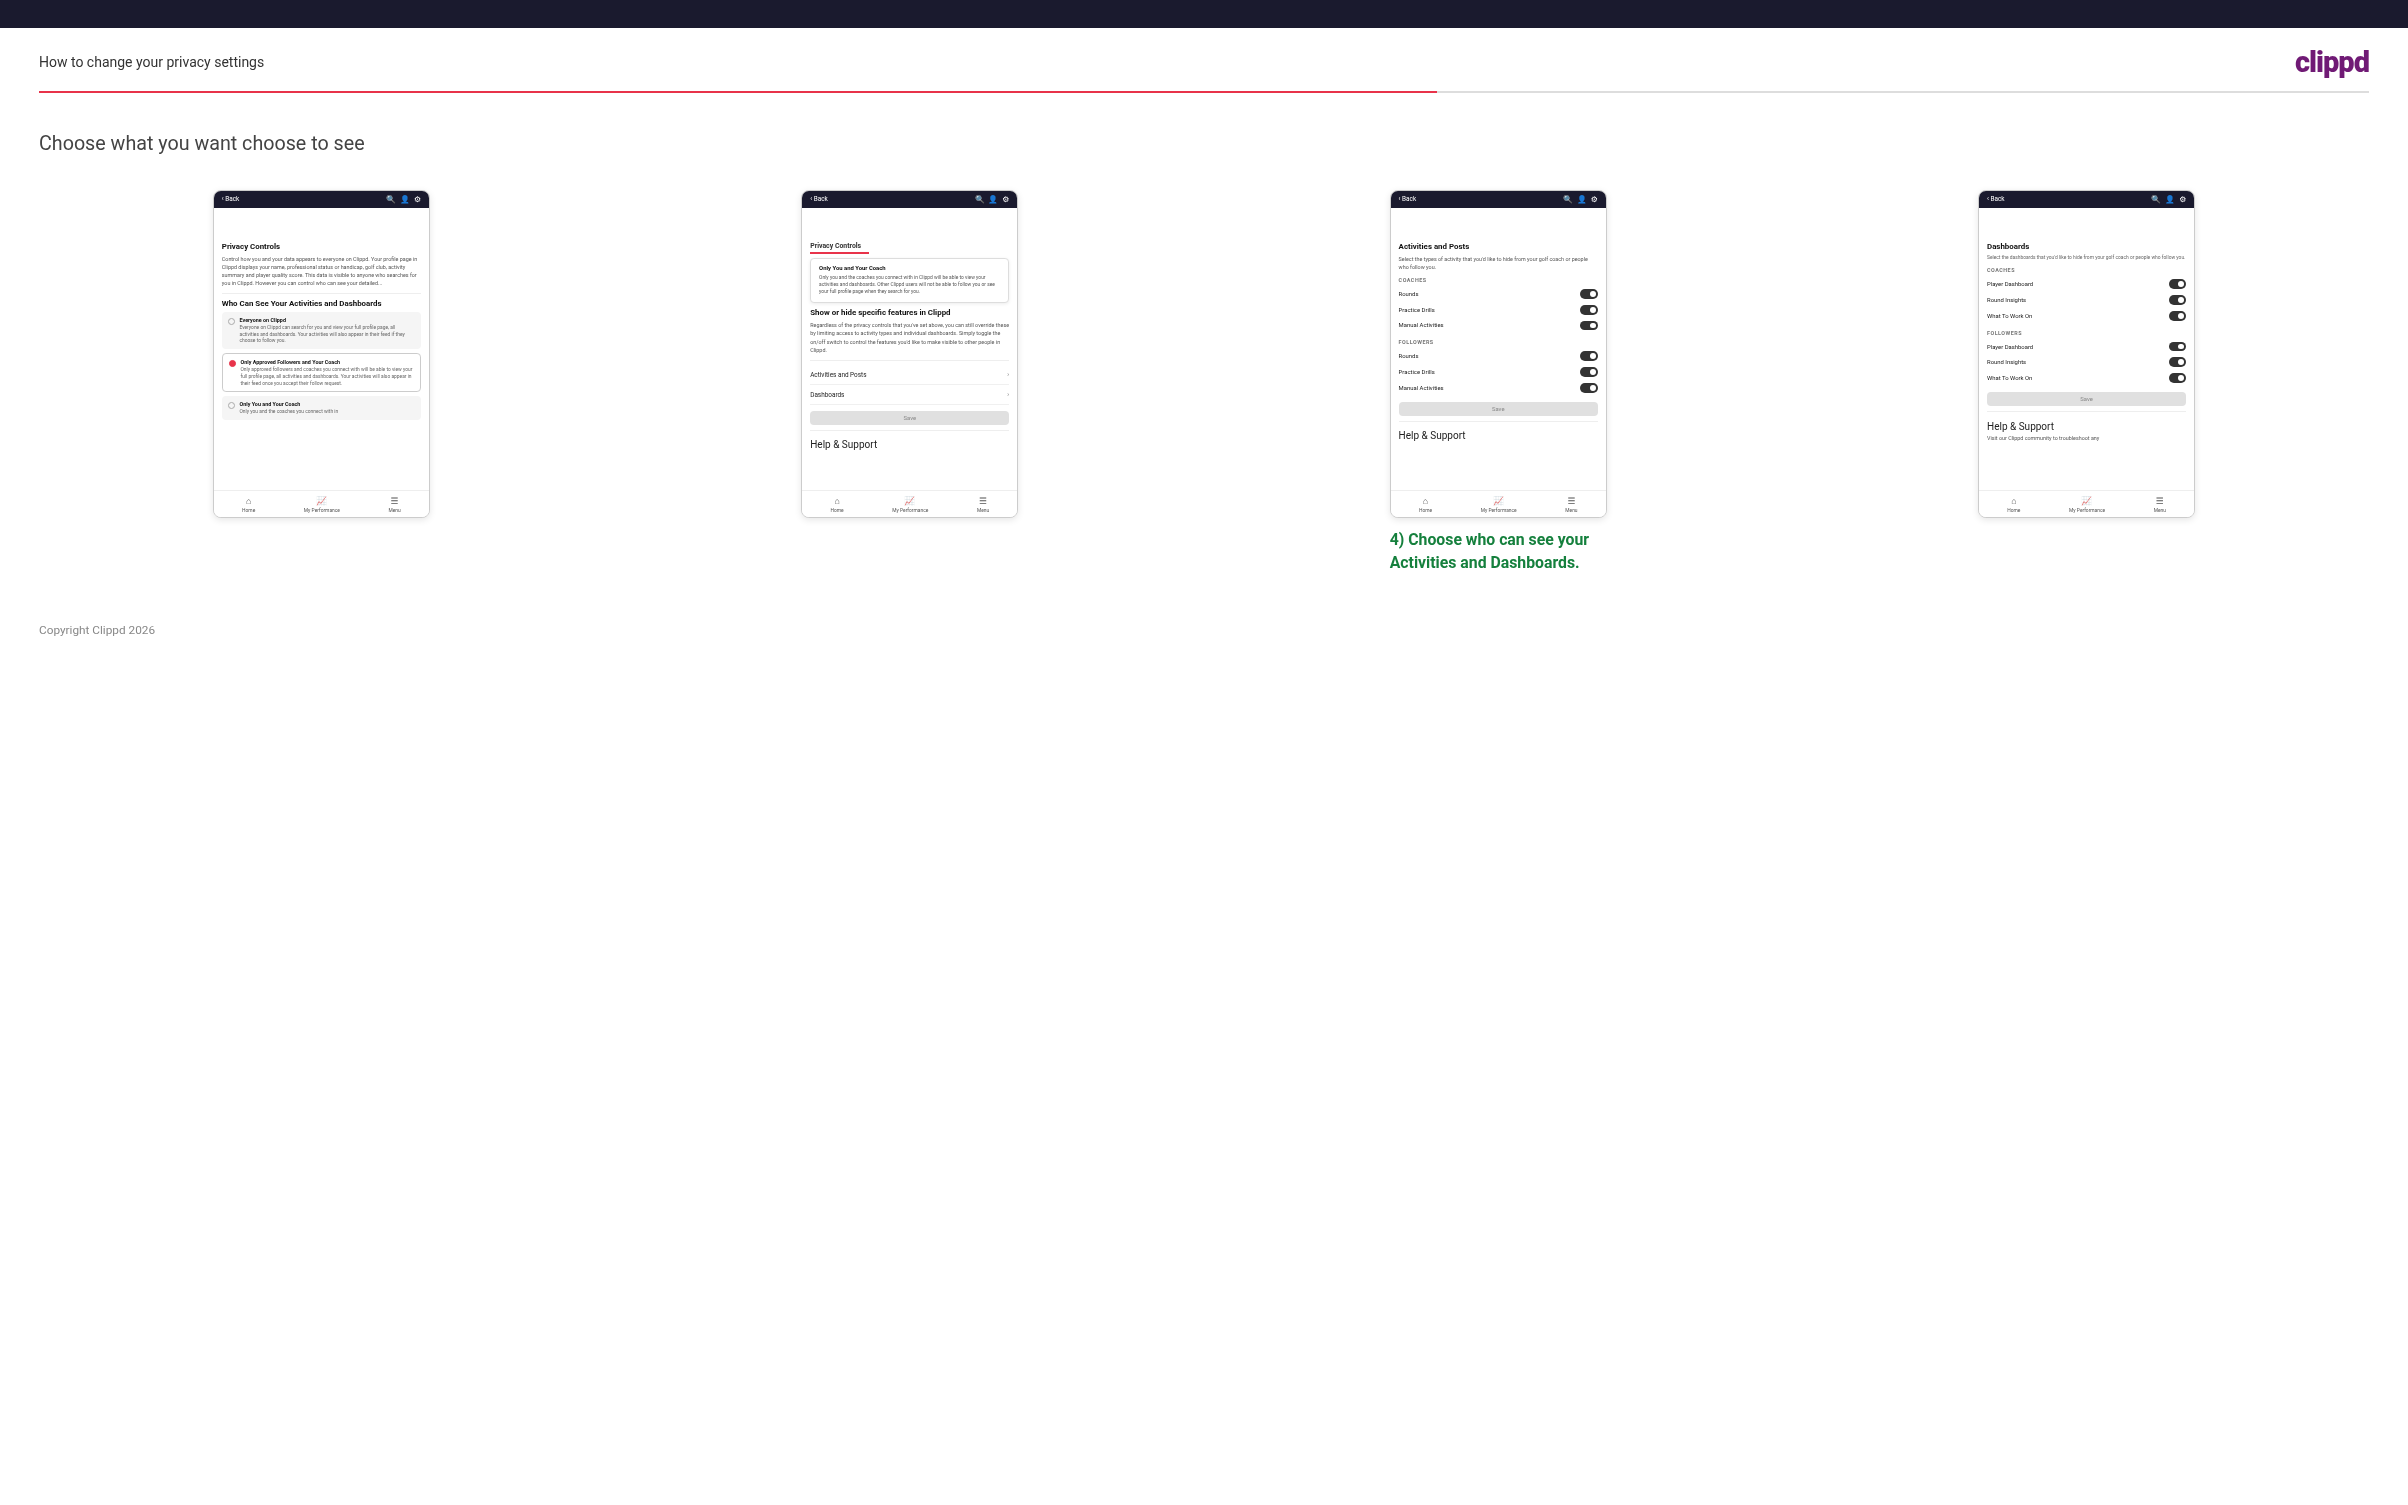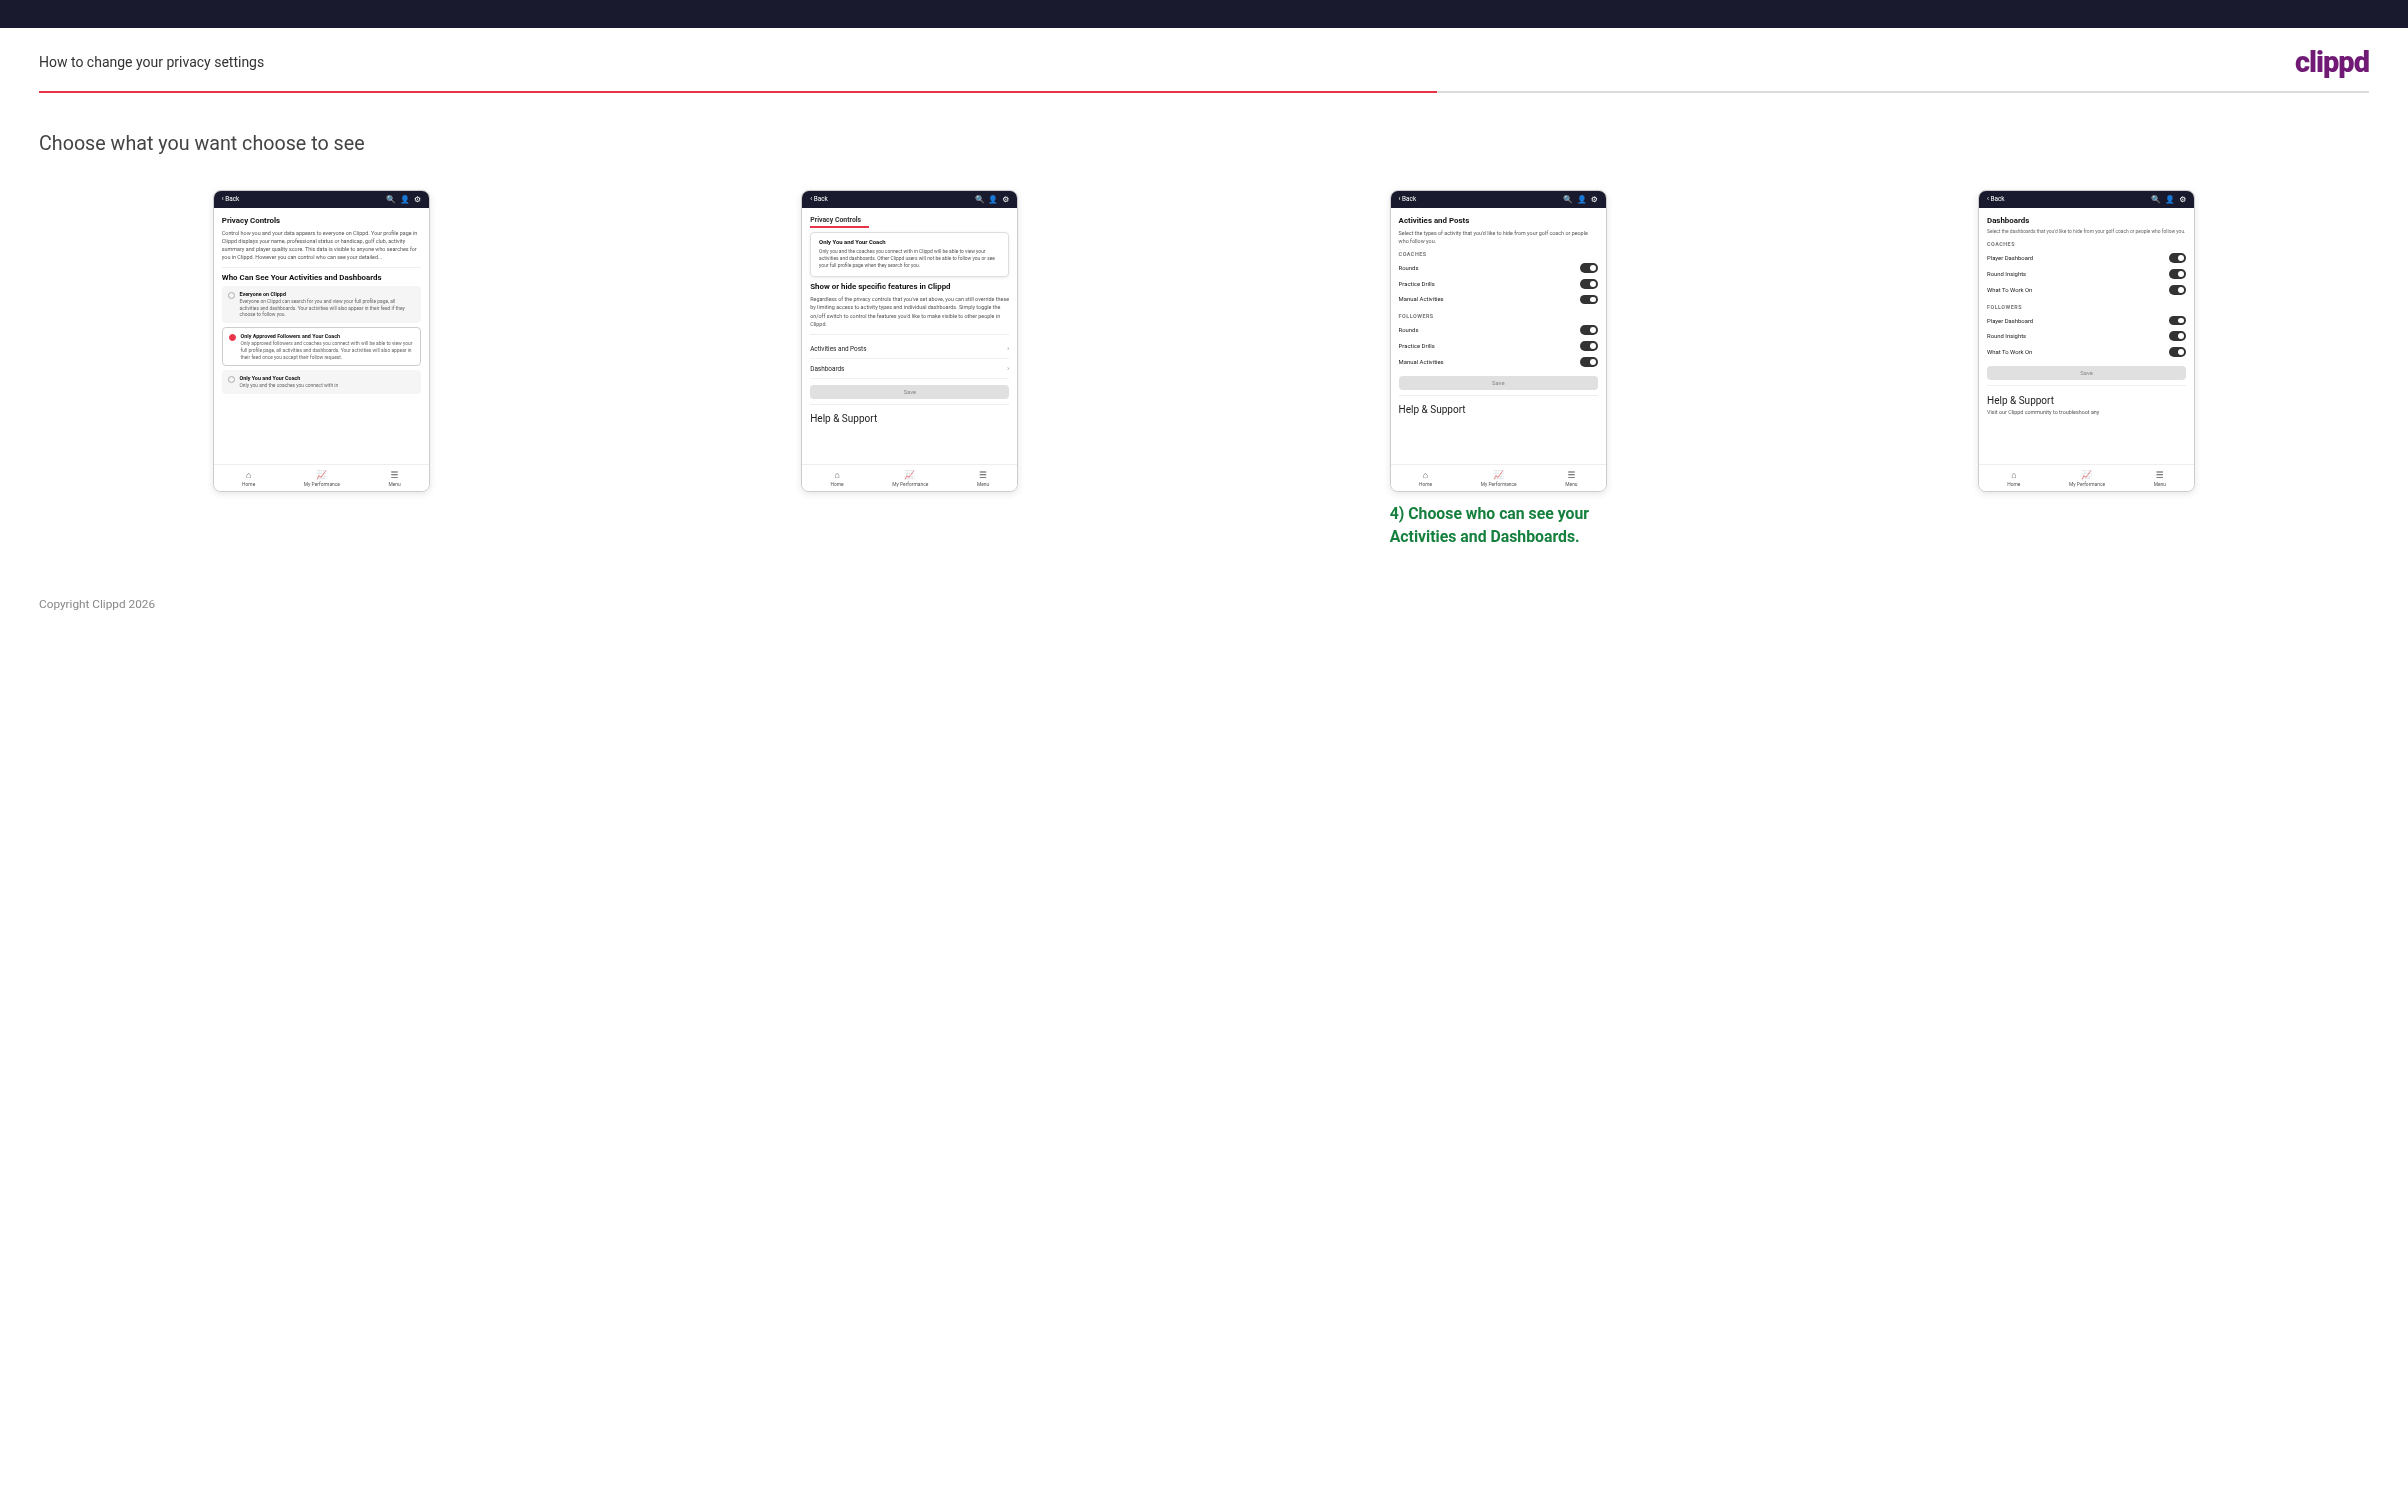--- a/index.html
+++ b/index.html
@@ -106,20 +106,21 @@
       display: flex;
       gap: 3.9px;
       font-size: 7.9px;
     }
 
     
     .phone-body {
       padding: 7.9px;
       background: #fff;
       min-height: 256px;
+      margin-top: 26px;
     }
 
     .phone-section-title {
       font-size: 7.9px;
       font-weight: 700;
       color: #111;
       margin-bottom: 3.9px;
     }
     .phone-text {
       font-size: 5.4px;

